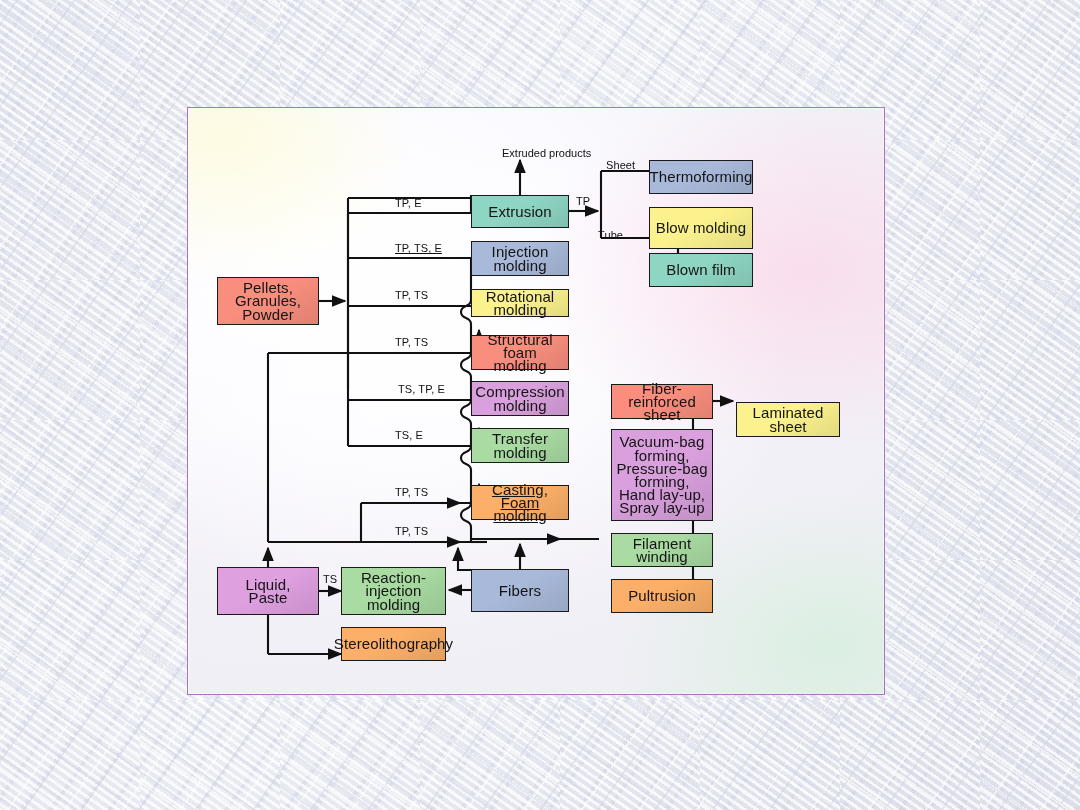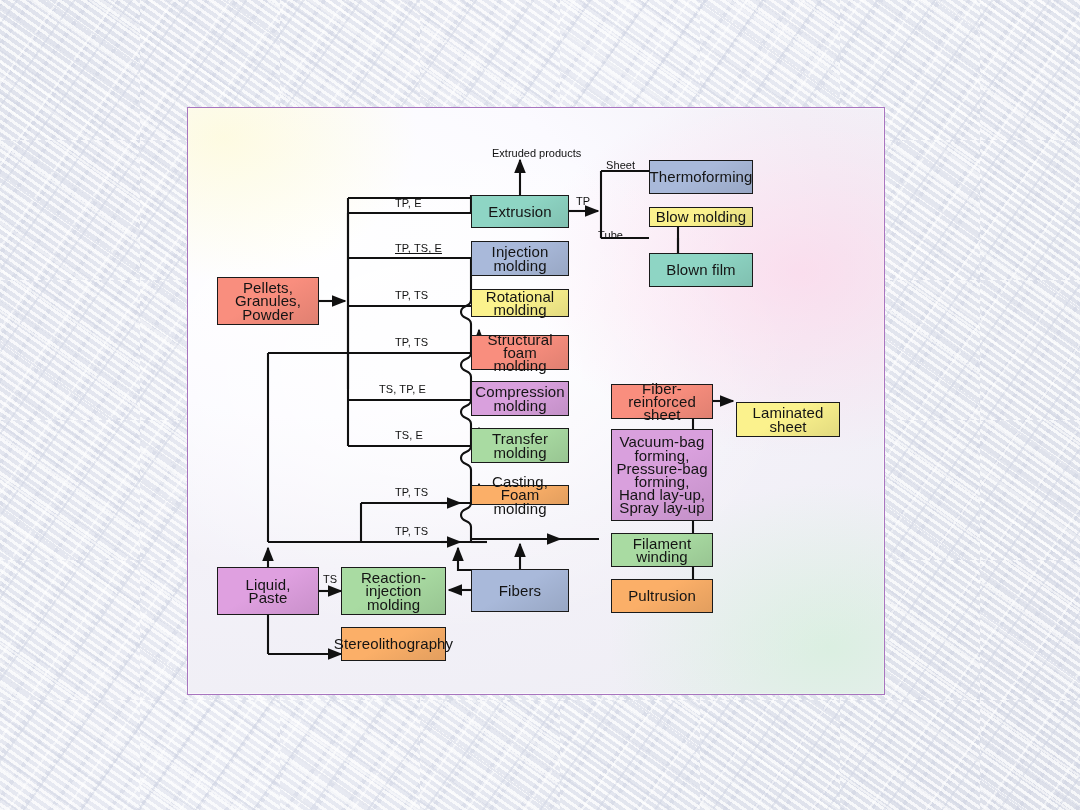--- a/index.html
+++ b/index.html
@@ -217,36 +217,36 @@
       </div>
       <div class="node" style="left: 283px; top: 227px; width: 98px; height: 35px; background: linear-gradient(150deg, rgb(249, 142, 126) 0%, rgb(249, 142, 126) 45%, rgb(224, 128, 113) 100%);">
         <span>Structural foam<br>molding</span>
       </div>
       <div class="node" style="left: 283px; top: 273px; width: 98px; height: 35px; background: linear-gradient(150deg, rgb(217, 160, 221) 0%, rgb(217, 160, 221) 45%, rgb(195, 144, 199) 100%);">
         <span>Compression<br>molding</span>
       </div>
       <div class="node" style="left: 283px; top: 320px; width: 98px; height: 35px; background: linear-gradient(150deg, rgb(169, 219, 162) 0%, rgb(169, 219, 162) 45%, rgb(152, 197, 146) 100%);">
         <span>Transfer<br>molding</span>
       </div>
-      <div class="node" style="left: 283px; top: 377px; width: 98px; height: 20px; background: linear-gradient(150deg, rgb(251, 175, 104) 0%, rgb(251, 175, 104) 45%, rgb(226, 158, 94) 100%);">
+      <div class="node" style="left: 283px; top: 377px; width: 98px; height: 35px; background: linear-gradient(150deg, rgb(251, 175, 104) 0%, rgb(251, 175, 104) 45%, rgb(226, 158, 94) 100%); text-decoration: underline;">
         <span>Casting,<br>Foam molding</span>
       </div>
       <div class="node" style="left: 283px; top: 461px; width: 98px; height: 43px; background: linear-gradient(150deg, rgb(169, 185, 218) 0%, rgb(169, 185, 218) 45%, rgb(152, 167, 196) 100%);">
         <span>Fibers</span>
       </div>
       <div class="node" style="left: 153px; top: 459px; width: 105px; height: 48px; background: linear-gradient(150deg, rgb(169, 219, 162) 0%, rgb(169, 219, 162) 45%, rgb(152, 197, 146) 100%);">
         <span>Reaction-<br>injection<br>molding</span>
       </div>
       <div class="node" style="left: 153px; top: 519px; width: 105px; height: 34px; background: linear-gradient(150deg, rgb(251, 175, 104) 0%, rgb(251, 175, 104) 45%, rgb(226, 158, 94) 100%);">
         <span>Stereolithography</span>
       </div>
       <div class="node" style="left: 461px; top: 52px; width: 104px; height: 34px; background: linear-gradient(150deg, rgb(169, 185, 218) 0%, rgb(169, 185, 218) 45%, rgb(152, 167, 196) 100%);">
         <span>Thermoforming</span>
       </div>
-      <div class="node" style="left: 461px; top: 99px; width: 104px; height: 20px; background: linear-gradient(150deg, rgb(251, 242, 141) 0%, rgb(251, 242, 141) 45%, rgb(226, 218, 127) 100%);">
+      <div class="node" style="left: 461px; top: 99px; width: 104px; height: 42px; background: linear-gradient(150deg, rgb(251, 242, 141) 0%, rgb(251, 242, 141) 45%, rgb(226, 218, 127) 100%);">
         <span>Blow molding</span>
       </div>
       <div class="node" style="left: 461px; top: 145px; width: 104px; height: 34px; background: linear-gradient(150deg, rgb(142, 213, 196) 0%, rgb(142, 213, 196) 45%, rgb(128, 192, 176) 100%);">
         <span>Blown film</span>
       </div>
       <div class="node" style="left: 423px; top: 276px; width: 102px; height: 35px; background: linear-gradient(150deg, rgb(249, 142, 126) 0%, rgb(249, 142, 126) 45%, rgb(224, 128, 113) 100%);">
         <span>Fiber-reinforced<br>sheet</span>
       </div>
       <div class="node" style="left: 548px; top: 276px; width: 104px; height: 35px; background: linear-gradient(150deg, rgb(251, 242, 141) 0%, rgb(251, 242, 141) 45%, rgb(226, 218, 127) 100%); margin-top: 18px;">
         <span>Laminated<br>sheet</span>
@@ -259,23 +259,23 @@
       </div>
       <div class="node" style="left: 423px; top: 471px; width: 102px; height: 34px; background: linear-gradient(150deg, rgb(251, 175, 104) 0%, rgb(251, 175, 104) 45%, rgb(226, 158, 94) 100%);">
         <span>Pultrusion</span>
       </div>
     </div>
   <div id="labels-layer">
       <div class="edge-label" style="left: 207px; top: 89px;">TP, E</div>
       <div class="edge-label" style="left: 207px; top: 134px; text-decoration: underline;">TP, TS, E</div>
       <div class="edge-label" style="left: 207px; top: 181px;">TP, TS</div>
       <div class="edge-label" style="left: 207px; top: 228px;">TP, TS</div>
-      <div class="edge-label" style="left: 191px; top: 275px;">TS, TP, E</div>
+      <div class="edge-label" style="left: 210px; top: 275px;">TS, TP, E</div>
       <div class="edge-label" style="left: 207px; top: 321px;">TS, E</div>
       <div class="edge-label" style="left: 207px; top: 378px;">TP, TS</div>
       <div class="edge-label" style="left: 207px; top: 417px;">TP, TS</div>
       <div class="edge-label" style="left: 388px; top: 87px;">TP</div>
       <div class="edge-label" style="left: 418px; top: 51px;">Sheet</div>
       <div class="edge-label" style="left: 410px; top: 121px;">Tube</div>
       <div class="edge-label" style="left: 135px; top: 465px;">TS</div>
-      <div class="free-label" style="left: 278px; top: 39px; padding-left: 26px;">Extruded products</div>
+      <div class="free-label" style="left: 288px; top: 39px; padding-left: 26px;">Extruded products</div>
     </div>
 </div>
 
 </body></html>

